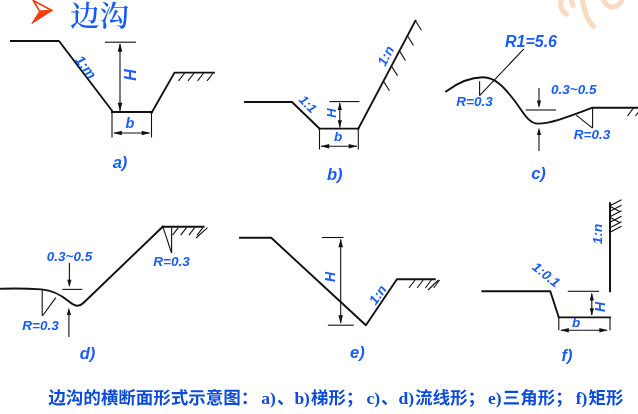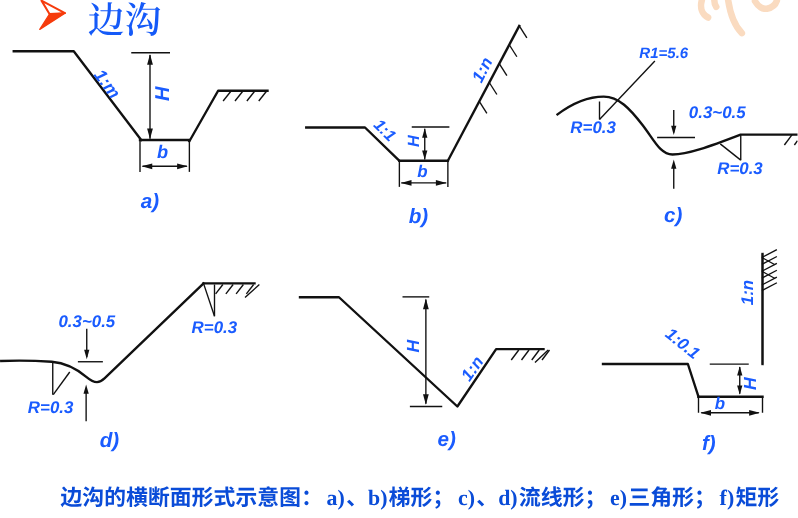--- a/index.html
+++ b/index.html
@@ -153,21 +153,21 @@
   </svg>
 <div class="L" style="left:86px;top:67px;font-size:14px;transform:translate(-50%,-50%) rotate(53deg);">1:m</div>
 <div class="L" style="left:130.8px;top:75px;font-size:16px;transform:translate(-50%,-50%) rotate(-90deg);">H</div>
 <div class="L" style="left:130px;top:123px;font-size:14.5px;transform:translate(-50%,-50%);">b</div>
 <div class="L" style="left:120px;top:161.5px;font-size:16.5px;transform:translate(-50%,-50%);">a)</div>
 <div class="L" style="left:308px;top:103.5px;font-size:13px;transform:translate(-50%,-50%) rotate(45deg);">1:1</div>
 <div class="L" style="left:330.7px;top:112.8px;font-size:13px;transform:translate(-50%,-50%) rotate(-90deg);">H</div>
 <div class="L" style="left:338px;top:136.5px;font-size:13.5px;transform:translate(-50%,-50%);">b</div>
 <div class="L" style="left:334.8px;top:174px;font-size:16.5px;transform:translate(-50%,-50%);">b)</div>
 <div class="L" style="left:385.5px;top:56px;font-size:13.5px;transform:translate(-50%,-50%) rotate(-63deg);">1:n</div>
-<div class="L" style="left:531px;top:41.5px;font-size:12px;transform:translate(-50%,-50%);">R1=5.6</div>
+<div class="L" style="left:531px;top:41.5px;font-size:16px;transform:translate(-50%,-50%);">R1=5.6</div>
 <div class="L" style="left:474.5px;top:102px;font-size:13.5px;transform:translate(-50%,-50%);">R=0.3</div>
 <div class="L" style="left:573.8px;top:90px;font-size:13.5px;transform:translate(-50%,-50%);">0.3~0.5</div>
 <div class="L" style="left:592px;top:135px;font-size:13.5px;transform:translate(-50%,-50%);">R=0.3</div>
 <div class="L" style="left:538.5px;top:172.5px;font-size:16.5px;transform:translate(-50%,-50%);">c)</div>
 <div class="L" style="left:69.5px;top:257px;font-size:13.5px;transform:translate(-50%,-50%);">0.3~0.5</div>
 <div class="L" style="left:40.5px;top:326px;font-size:13.5px;transform:translate(-50%,-50%);">R=0.3</div>
 <div class="L" style="left:171.5px;top:262px;font-size:13.5px;transform:translate(-50%,-50%);">R=0.3</div>
 <div class="L" style="left:87.5px;top:352.5px;font-size:16.5px;transform:translate(-50%,-50%);">d)</div>
 <div class="L" style="left:330px;top:276.8px;font-size:14px;transform:translate(-50%,-50%) rotate(-90deg);">H</div>
 <div class="L" style="left:378px;top:295px;font-size:13.5px;transform:translate(-50%,-50%) rotate(-55deg);">1:n</div>

